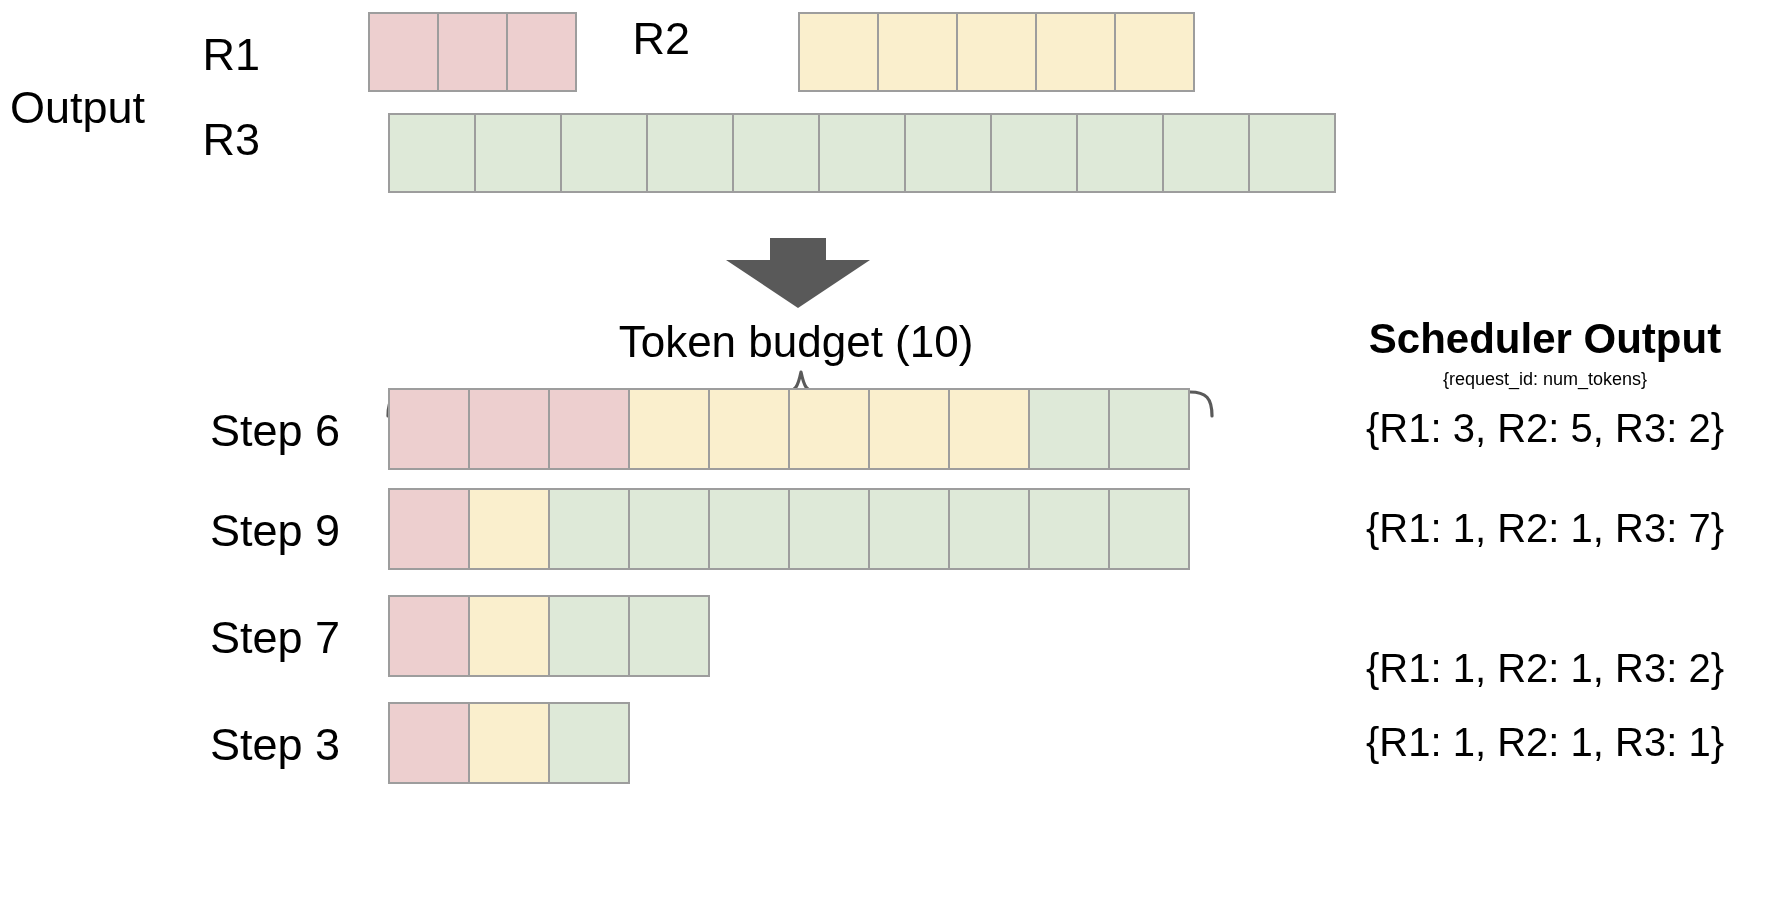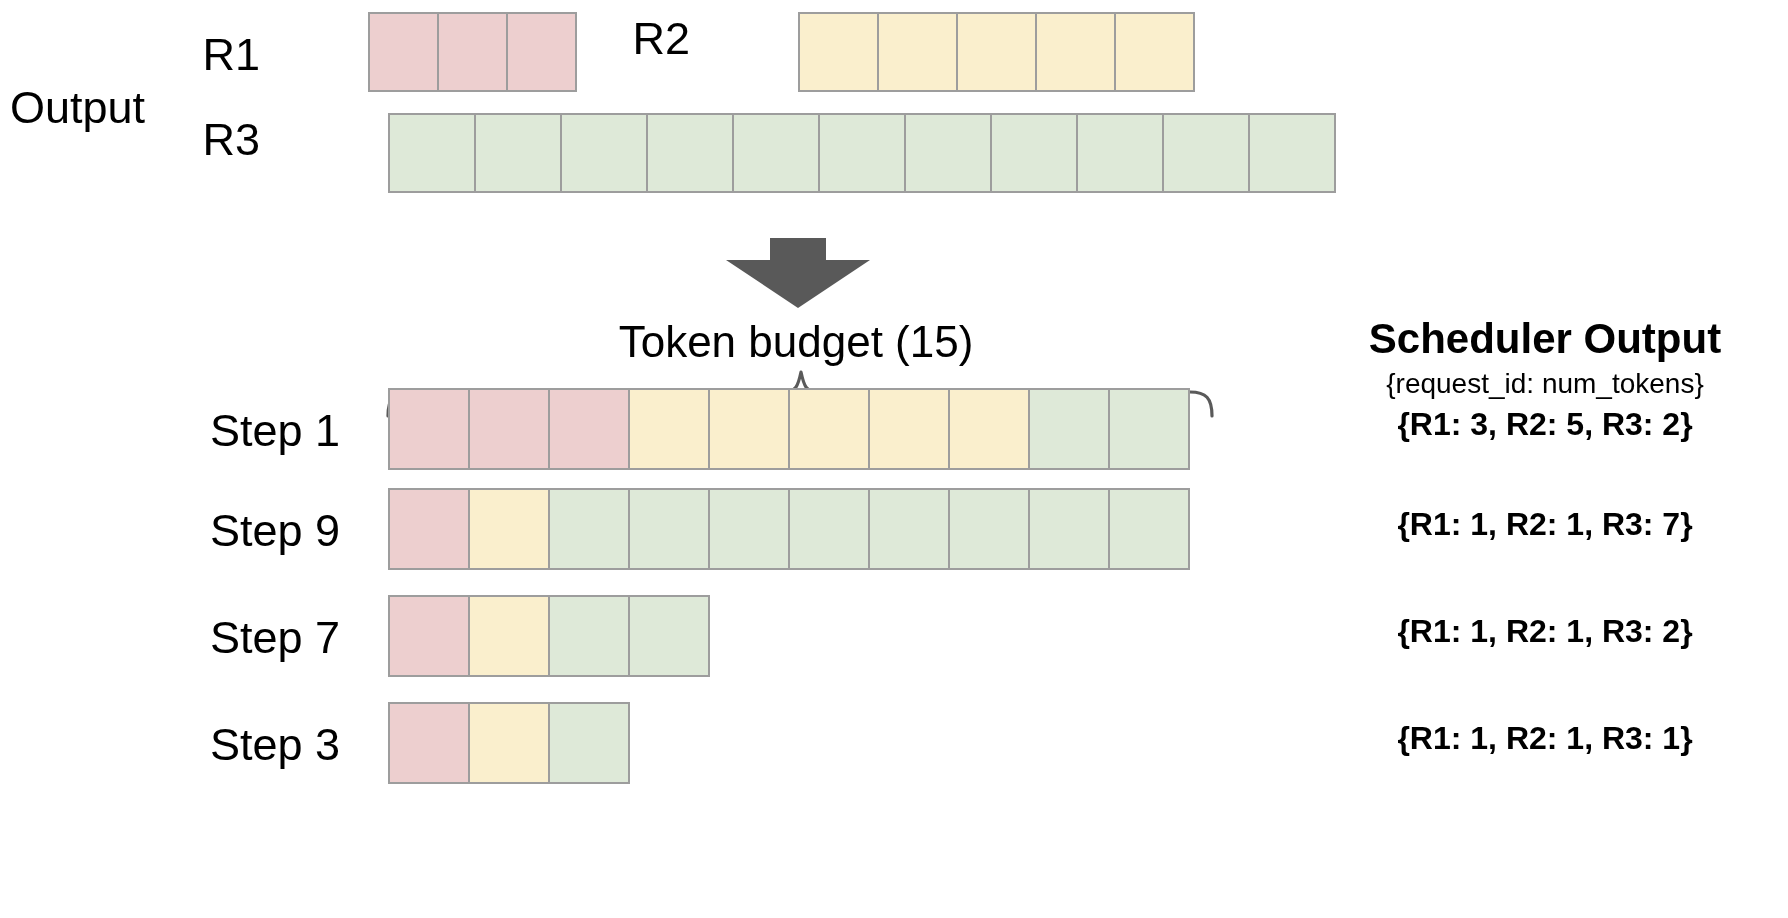--- a/index.html
+++ b/index.html
@@ -42,31 +42,30 @@
     white-space: nowrap;
     text-align: center;
   }
   .sched-title {
     font-size: 42px;
     line-height: 1;
     white-space: nowrap;
     text-align: center;
   }
   .sched-sub {
-    font-size: 28px;
+    font-size: 18px;
     line-height: 1;
     white-space: nowrap;
     text-align: center;
   }
   .sched-row {
-    font-size: 32px;
+    font-size: 40px;
     line-height: 1;
     white-space: nowrap;
     text-align: center;
-    font-weight: bold;
   }
 
   
   .token-row {
     display: flex;
     flex-direction: row;
     box-sizing: border-box;
   }
   .cell {
     box-sizing: border-box;
@@ -120,33 +119,33 @@
     <div class="cell" style="width: 88px; background: rgb(222, 233, 216);"></div>
     <div class="cell" style="width: 88px; background: rgb(222, 233, 216);"></div>
   </div>
 
 <div class="abs arrow-wrap" style="left:718px; top:238px;">
   <svg width="160" height="70" viewBox="0 0 160 70" xmlns="http://www.w3.org/2000/svg">
     <polygon points="52,0 108,0 108,22 152,22 80,70 8,22 52,22" fill="#595959"></polygon>
   </svg>
 </div>
 
-<div class="abs lbl-budget" style="left:496px; top:320px; width:600px;">Token  budget (15)</div>
+<div class="abs lbl-budget" style="left:496px; top:320px; width:600px;">Token  budget (10)</div>
 
 <div class="abs brace-wrap" style="left:384px; top:370px;">
   <svg width="830" height="48" viewBox="0 0 830 48" xmlns="http://www.w3.org/2000/svg">
     <path d="M 4 46 C 4 28, 10 22, 26 22 L 400 22 C 412 22, 414 16, 417 2 C 420 16, 422 22, 434 22 L 806 22 C 822 22, 828 28, 828 46" fill="none" stroke="#5A5A5A" stroke-width="3.2" stroke-linecap="round" stroke-linejoin="round"></path>
   </svg>
 </div>
 
 <div class="abs sched-title" style="left:1310px; top:318px; width:470px;font-weight:bold;">Scheduler Output</div>
 
 <div class="abs sched-sub" style="left:1310px; top:370px; width:470px;">{request_id: num_tokens}</div>
 
-<div class="abs lbl-step" style="left:180px; top:408px; width:160px;">Step 1</div>
+<div class="abs lbl-step" style="left:180px; top:408px; width:160px;">Step 6</div>
 <div class="abs token-row" id="step-row-0" style="left:388px; top:388px; height:82px;">
     <div class="cell" style="width: 82px; background: rgb(237, 207, 207);"></div>
     <div class="cell" style="width: 82px; background: rgb(237, 207, 207);"></div>
     <div class="cell" style="width: 82px; background: rgb(237, 207, 207);"></div>
     <div class="cell" style="width: 82px; background: rgb(250, 239, 205);"></div>
     <div class="cell" style="width: 82px; background: rgb(250, 239, 205);"></div>
     <div class="cell" style="width: 82px; background: rgb(250, 239, 205);"></div>
     <div class="cell" style="width: 82px; background: rgb(250, 239, 205);"></div>
     <div class="cell" style="width: 82px; background: rgb(250, 239, 205);"></div>
     <div class="cell" style="width: 82px; background: rgb(222, 233, 216);"></div>
@@ -169,21 +168,21 @@
   </div>
 <div class="abs sched-row" style="left:1310px; top:508px; width:470px;">{R1: 1, R2: 1, R3: 7}</div>
 
 <div class="abs lbl-step" style="left:180px; top:615px; width:160px;">Step 7</div>
 <div class="abs token-row" id="step-row-2" style="left:388px; top:595px; height:82px;">
     <div class="cell" style="width: 82px; background: rgb(237, 207, 207);"></div>
     <div class="cell" style="width: 82px; background: rgb(250, 239, 205);"></div>
     <div class="cell" style="width: 82px; background: rgb(222, 233, 216);"></div>
     <div class="cell" style="width: 82px; background: rgb(222, 233, 216);"></div>
   </div>
-<div class="abs sched-row" style="left:1310px; top:615px; width:470px;">{R1: 1, R2: 1, R3: 2}</div>
+<div class="abs sched-row" style="left:1310px; top:648px; width:470px;">{R1: 1, R2: 1, R3: 2}</div>
 
 <div class="abs lbl-step" style="left:180px; top:722px; width:160px;">Step 3</div>
 <div class="abs token-row" id="step-row-3" style="left:388px; top:702px; height:82px;">
     <div class="cell" style="width: 82px; background: rgb(237, 207, 207);"></div>
     <div class="cell" style="width: 82px; background: rgb(250, 239, 205);"></div>
     <div class="cell" style="width: 82px; background: rgb(222, 233, 216);"></div>
   </div>
 <div class="abs sched-row" style="left:1310px; top:722px; width:470px;">{R1: 1, R2: 1, R3: 1}</div>
 
 </body></html>

